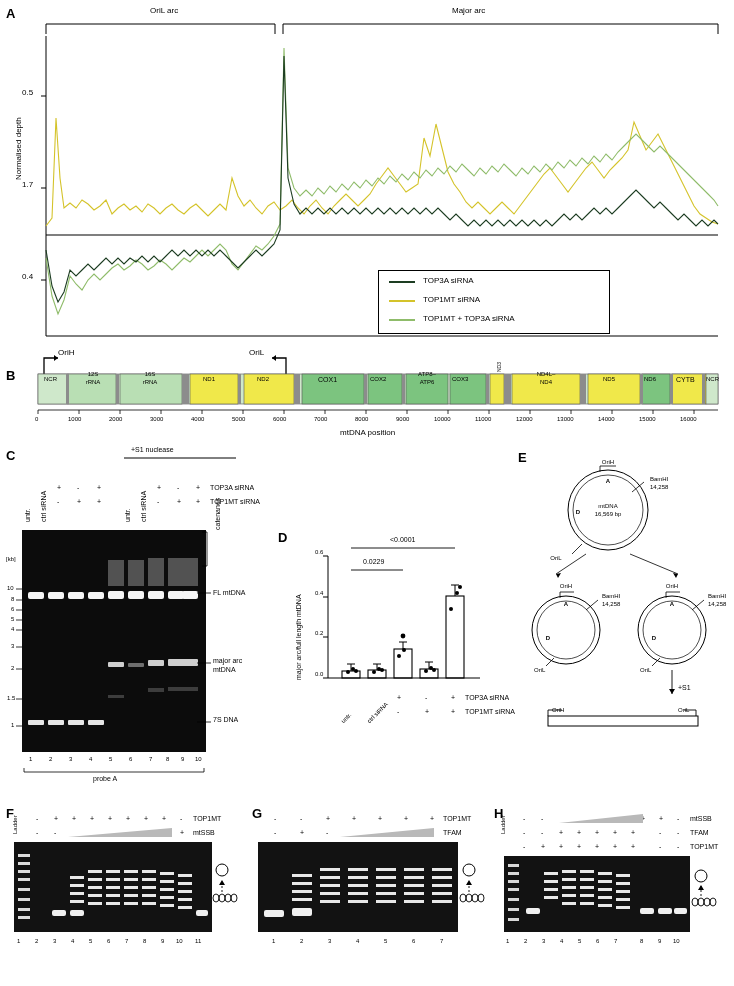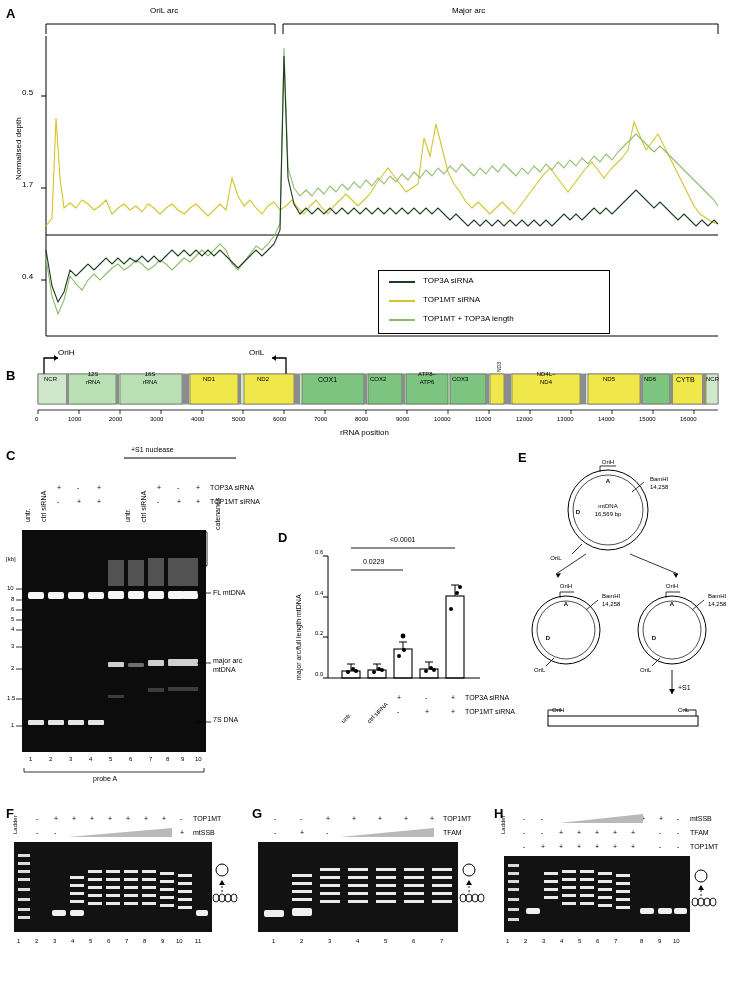--- a/index.html
+++ b/index.html
@@ -50,21 +50,21 @@
 <div class="lbl" style="left:22px;top:272px;">0.4</div>
 
 <div style="position:absolute;left:378px;top:270px;width:230px;height:62px;border:1px solid #000;background:#fff;">
   <svg width="228" height="60" style="position:absolute;left:0;top:0;">
     <line x1="10" y1="11" x2="36" y2="11" stroke="#1d3d22" stroke-width="2"></line>
     <line x1="10" y1="30" x2="36" y2="30" stroke="#d4c32a" stroke-width="2"></line>
     <line x1="10" y1="49" x2="36" y2="49" stroke="#8fbc6a" stroke-width="2"></line>
   </svg>
   <div class="lbl" style="left:44px;top:5px;">TOP3A siRNA</div>
   <div class="lbl" style="left:44px;top:24px;">TOP1MT siRNA</div>
-  <div class="lbl" style="left:44px;top:43px;">TOP1MT + TOP3A length</div>
+  <div class="lbl" style="left:44px;top:43px;">TOP1MT + TOP3A siRNA</div>
 </div>
 
 <div class="panel-letter" style="left:6px;top:368px;">B</div>
 
 <div class="lbl" style="left:58px;top:348px;">OriH</div>
 <div class="lbl" style="left:249px;top:348px;">OriL</div>
 
 <svg width="734" height="80" style="position:absolute;left:0;top:352px;">
 
   <path d="M44,22 L44,6 L58,6" stroke="#000" stroke-width="1.3" fill="none"></path>
@@ -160,21 +160,21 @@
 <div class="lbl-xs" style="left:314px;top:416px;">7000</div>
 <div class="lbl-xs" style="left:355px;top:416px;">8000</div>
 <div class="lbl-xs" style="left:396px;top:416px;">9000</div>
 <div class="lbl-xs" style="left:434px;top:416px;">10000</div>
 <div class="lbl-xs" style="left:475px;top:416px;">11000</div>
 <div class="lbl-xs" style="left:516px;top:416px;">12000</div>
 <div class="lbl-xs" style="left:557px;top:416px;">13000</div>
 <div class="lbl-xs" style="left:598px;top:416px;">14000</div>
 <div class="lbl-xs" style="left:639px;top:416px;">15000</div>
 <div class="lbl-xs" style="left:680px;top:416px;">16000</div>
-<div class="lbl" style="left:340px;top:428px;">rRNA position</div>
+<div class="lbl" style="left:340px;top:428px;">mtDNA position</div>
 
 <div class="panel-letter" style="left:6px;top:448px;">C</div>
 
 <div class="lbl-sm" style="left:131px;top:446px;">+S1 nuclease</div>
 <svg width="120" height="8" style="position:absolute;left:124px;top:456px;">
   <line x1="0" y1="2" x2="112" y2="2" stroke="#000" stroke-width="1"></line>
 </svg>
 
 <div class="lbl-sm" style="left:24px;top:522px;transform:rotate(-90deg);transform-origin:0 0;">untr.</div>
 <div class="lbl-sm" style="left:40px;top:522px;transform:rotate(-90deg);transform-origin:0 0;">ctrl siRNA</div>

